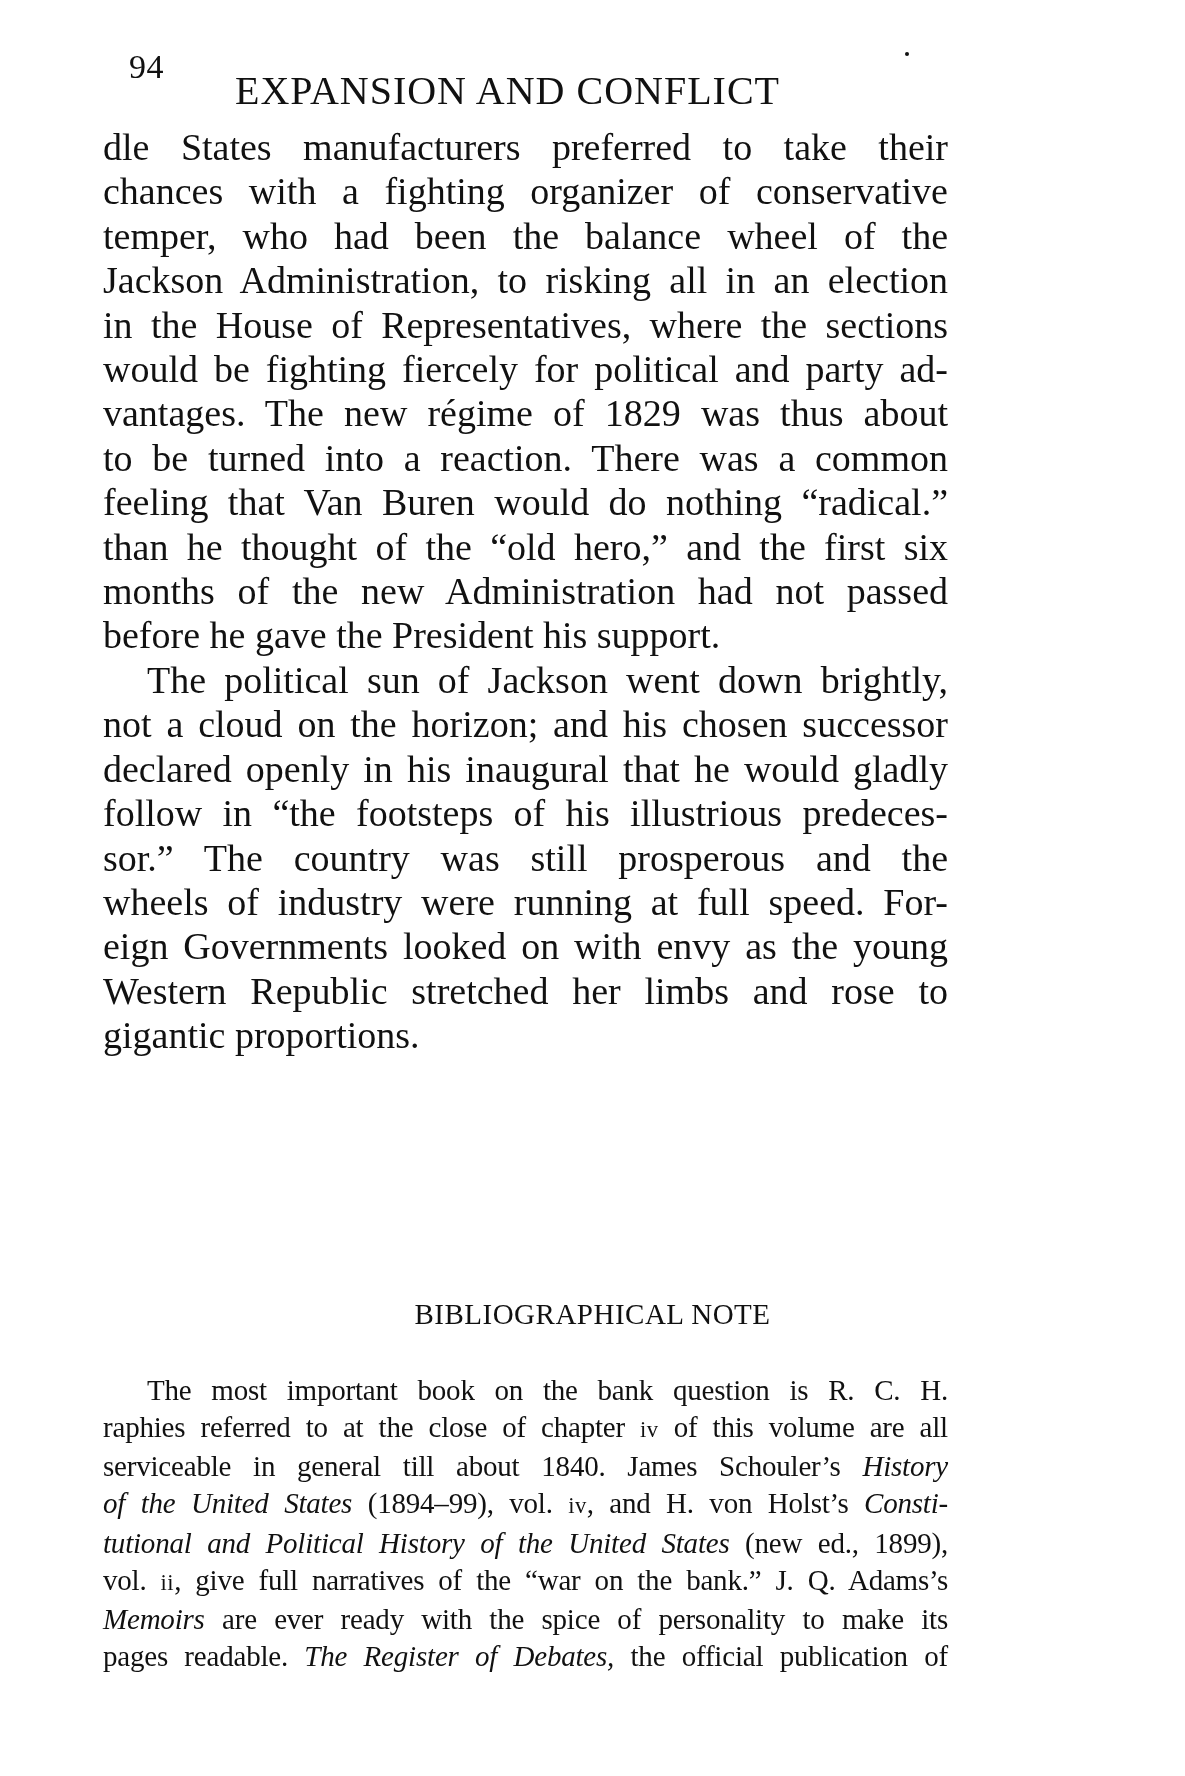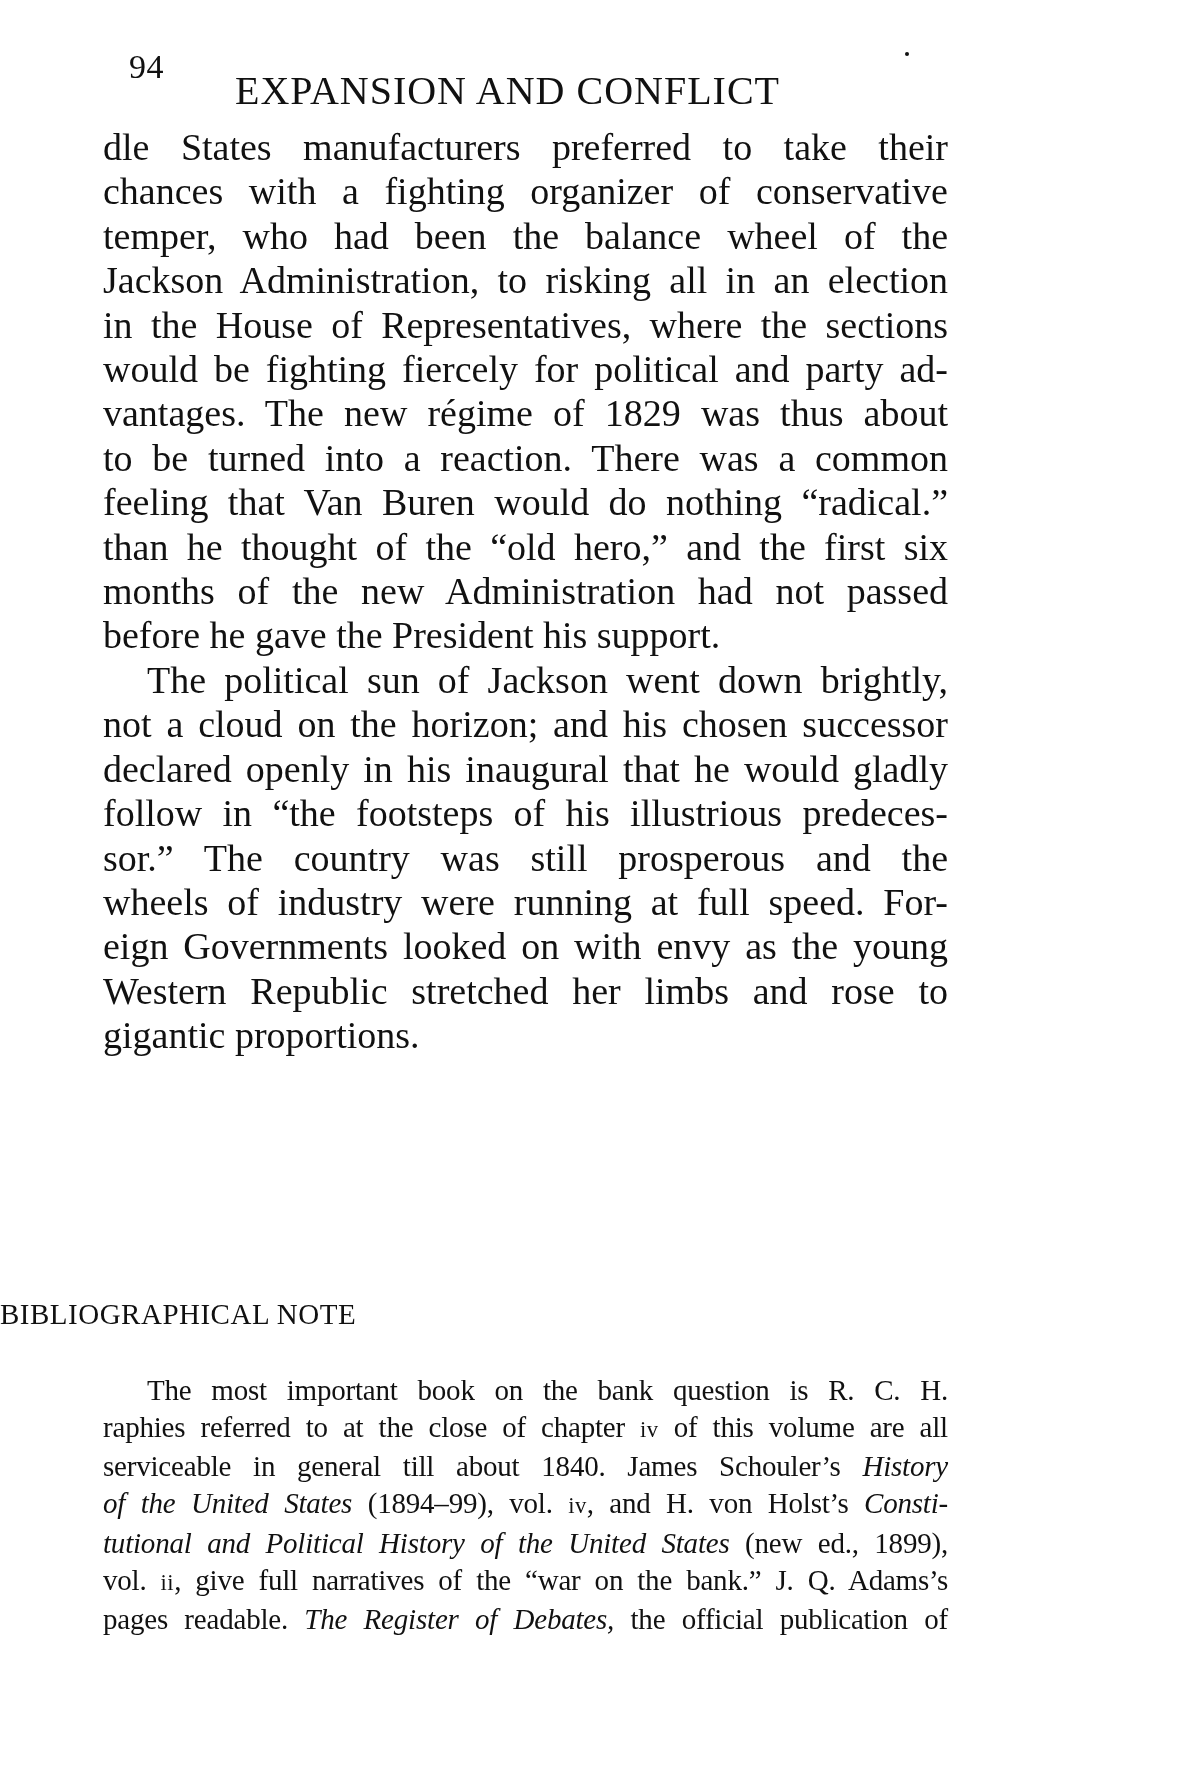--- a/index.html
+++ b/index.html
@@ -7,21 +7,21 @@
          font-family: "Liberation Serif", "DejaVu Serif", serif; color: #111; }
   .header { position: absolute; left: 105px; top: 40px; width: 840px; height: 50px; }
   .page-num { position: absolute; left: 0; top: 8px; font-size: 34px; letter-spacing: 0.5px; margin-left: 24px; }
   .running-head { position: absolute; left: 130px; top: 0; font-size: 40px; letter-spacing: 1px; margin-top: 27px; }
   .mark { position: absolute; left: 905px; top: 52px; width: 4px; height: 4px; background: #111; border-radius: 50%; }
   .body { position: absolute; left: 103px; top: 125px; width: 845px; font-size: 38px; line-height: 44.4px; text-align: justify; }
   .body p { margin: 0; }
   .line { display: block; text-align: justify; text-align-last: justify; white-space: nowrap; }
   .line.last { text-align-last: left; }
   .indent { padding-left: 44px; }
-  .section-title { position: absolute; left: 0; width: 1185px; top: 1298px; text-align: left; font-size: 29px; letter-spacing: 0.5px; }
+  .section-title { position: absolute; left: 0; width: 1185px; top: 1298px; text-align: center; font-size: 29px; letter-spacing: 0.5px; }
   .note { position: absolute; left: 103px; top: 1372px; width: 845px; font-size: 29px; line-height: 36.7px; }
   .note .line { letter-spacing: -0.2px; }
   .note i { font-style: italic; }
   .sc { font-size: 0.78em; letter-spacing: 0.5px; }
 </style>
 </head>
 <body>
 
 <div class="header">
   <span class="page-num">94</span>
@@ -59,14 +59,15 @@
 
 <div class="section-title">BIBLIOGRAPHICAL NOTE</div>
 
 <div class="note" id="note">
     <span class="line indent"><span>The most important book on the bank question is R. C. H.</span></span>
     <span class="line"><span>raphies referred to at the close of chapter </span><span class="sc">iv</span><span> of this volume are all</span></span>
     <span class="line"><span>serviceable in general till about 1840. James Schouler’s </span><i>History</i></span>
     <span class="line"><i>of the United States</i><span> (1894–99), vol. </span><span class="sc">iv</span><span>, and H. von Holst’s </span><i>Consti-</i></span>
     <span class="line"><i>tutional and Political History of the United States</i><span> (new ed., 1899),</span></span>
     <span class="line"><span>vol. </span><span class="sc">ii</span><span>, give full narratives of the “war on the bank.” J. Q. Adams’s</span></span>
+    <span class="line"><i>Memoirs</i><span> are ever ready with the spice of personality to make its</span></span>
     <span class="line"><span>pages readable. </span><i>The Register of Debates,</i><span> the official publication of</span></span>
   </div>
 
 </body></html>

